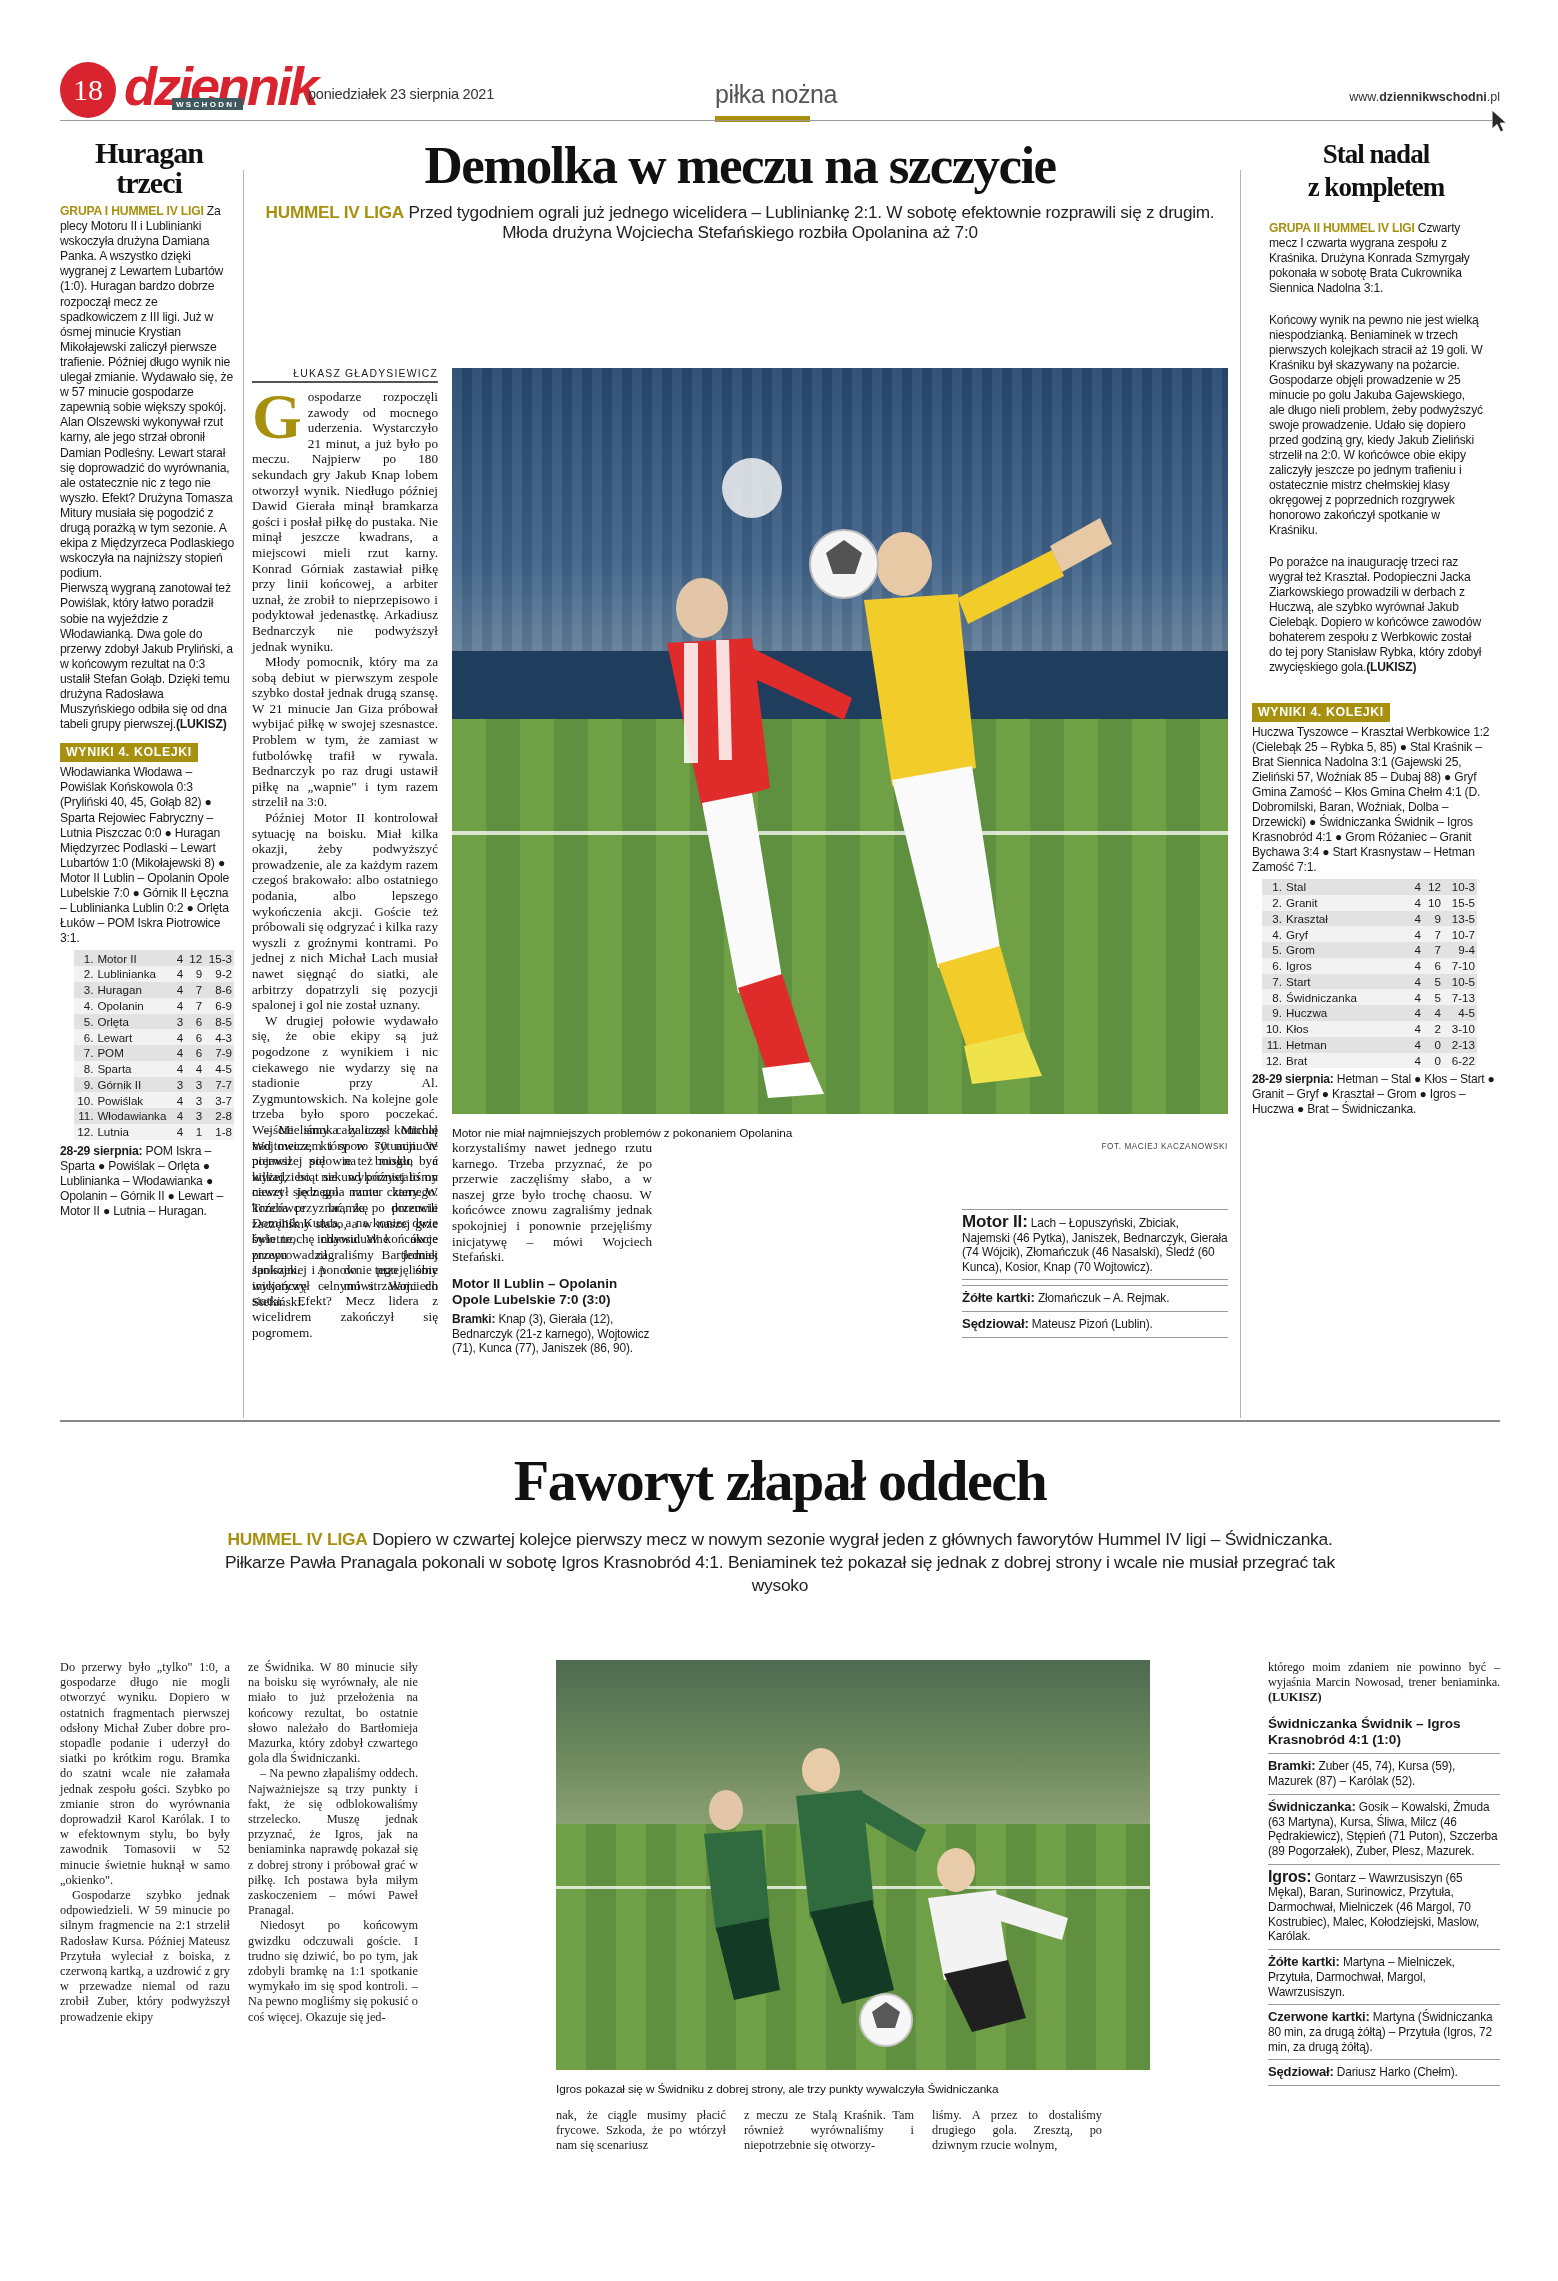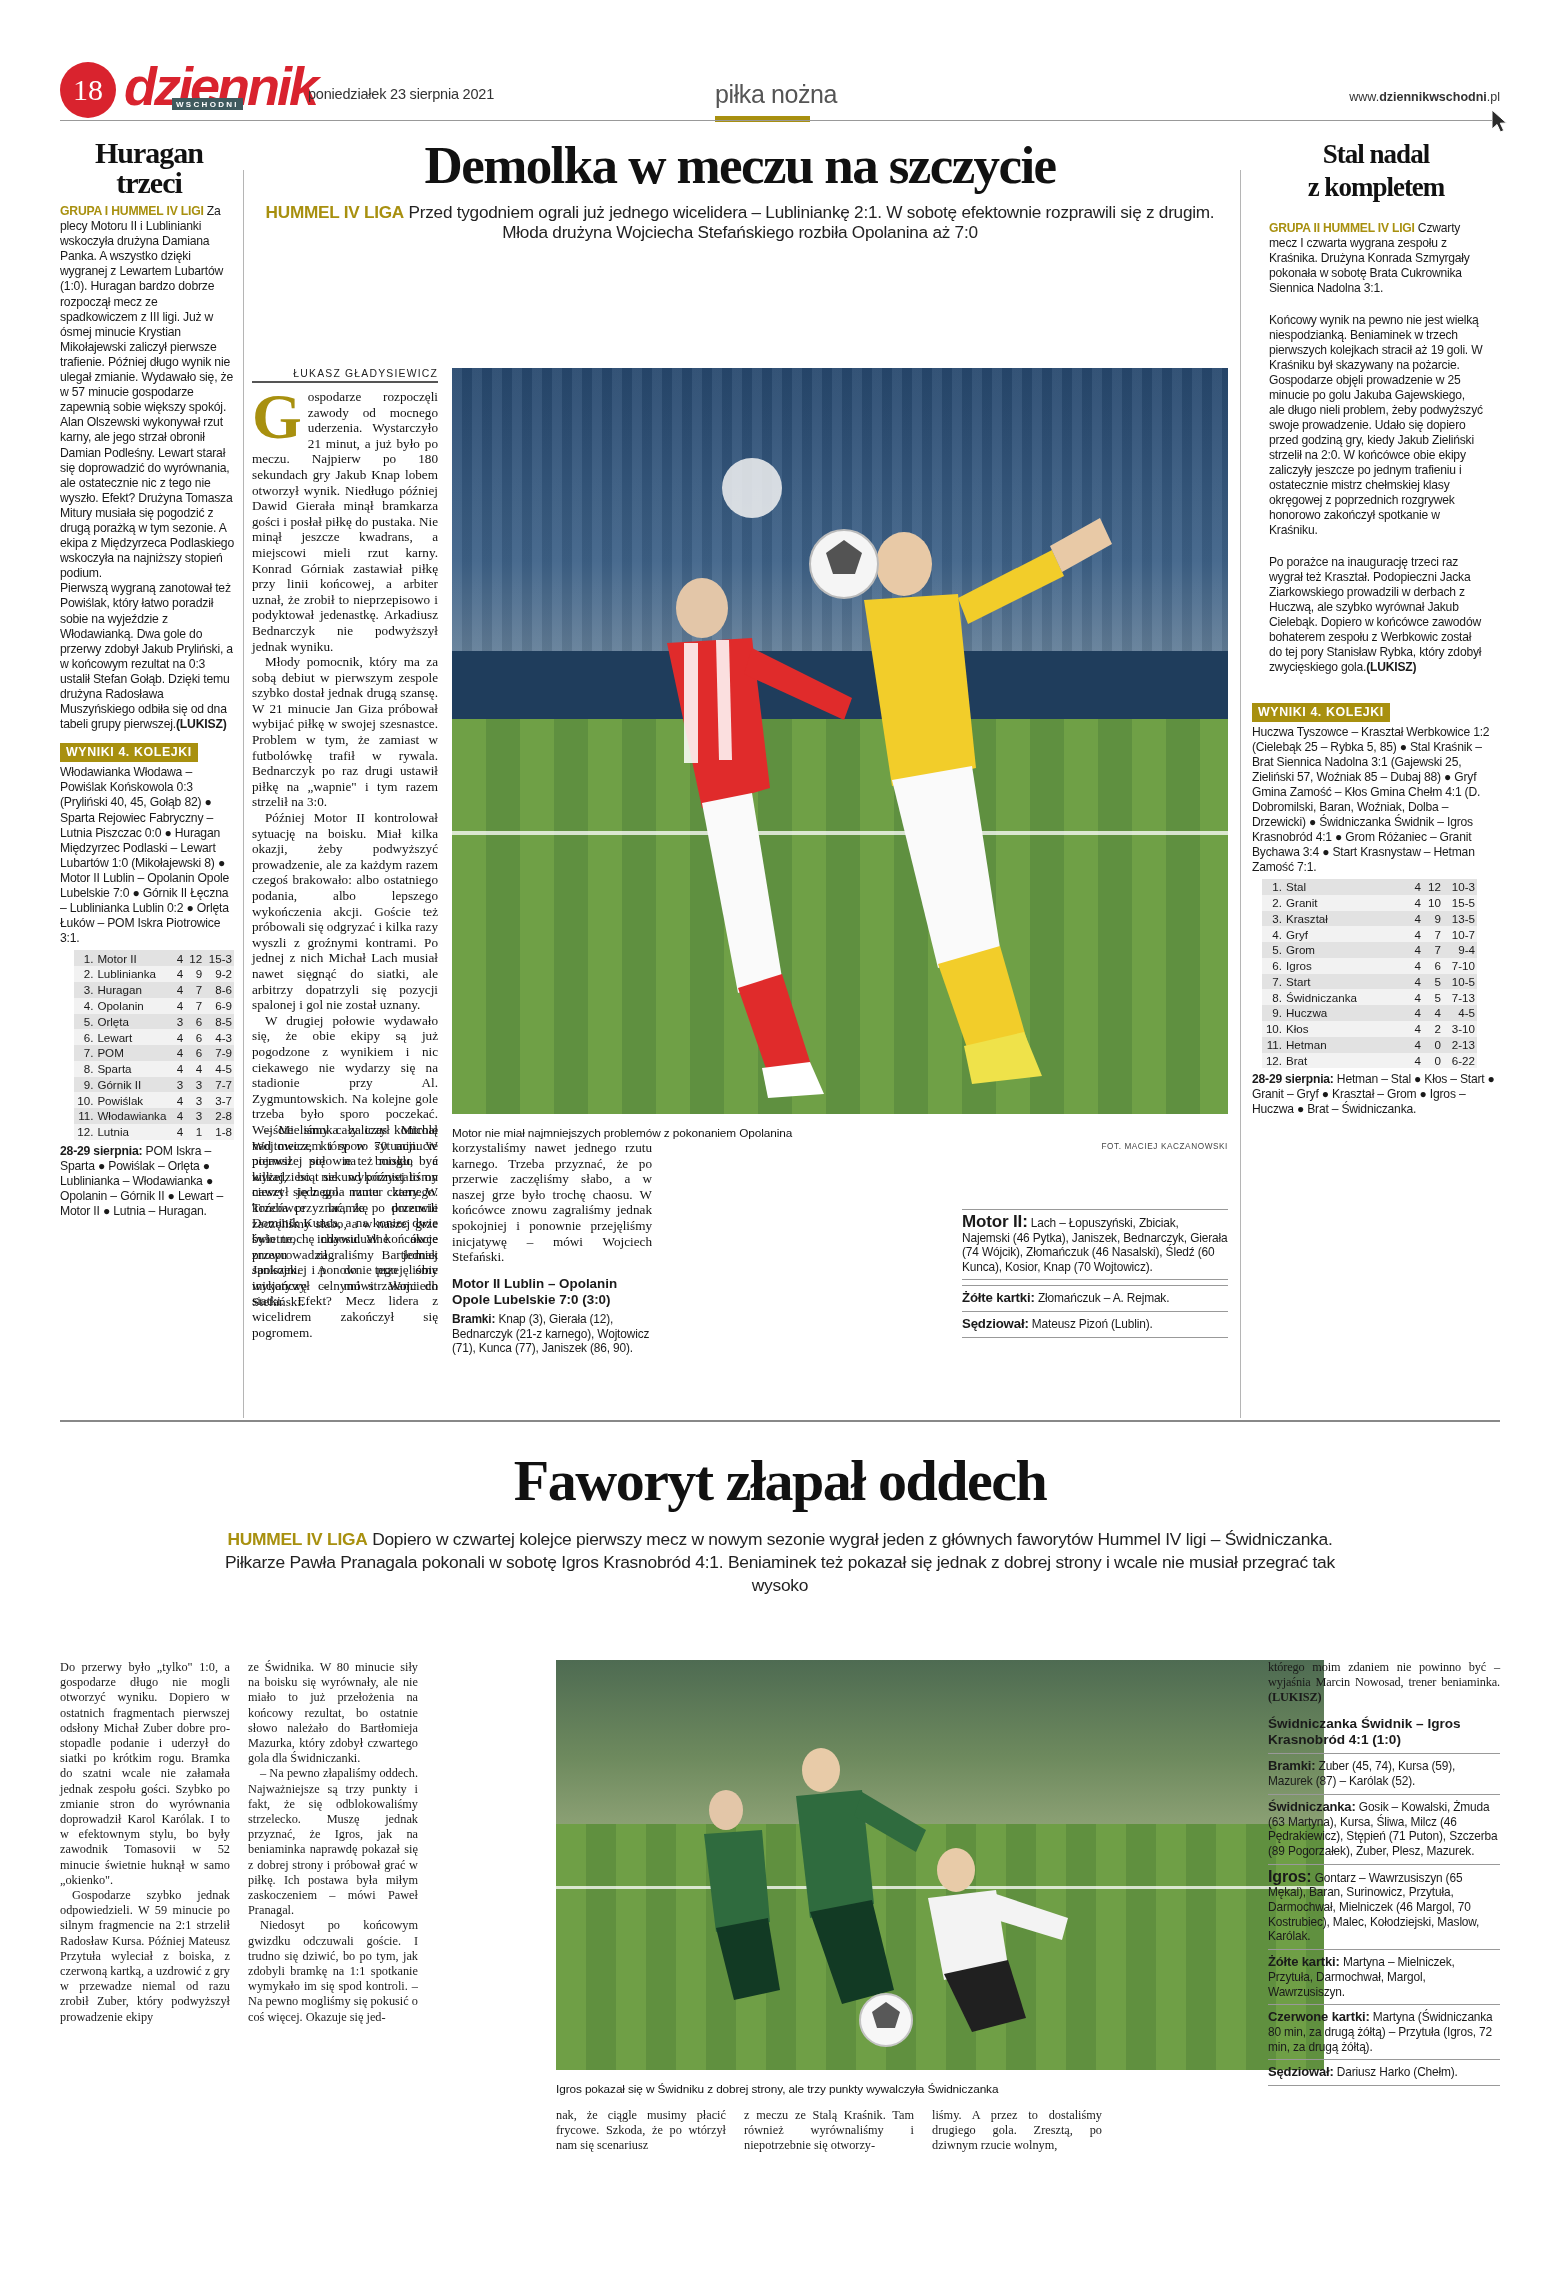--- a/index.html
+++ b/index.html
@@ -488,21 +488,21 @@
     <p class="first">Do przerwy było „tylko" 1:0, a gospodarze długo nie mogli otworzyć wyniku. Dopiero w ostatnich fragmentach pierwszej odsłony Michał Zuber dobre pro­stopadle podanie i uderzył do siatki po krótkim rogu. Bramka do szatni wcale nie załamała jednak zespołu gości. Szybko po zmianie stron do wyrównania doprowadził Karol Karólak. I to w efektownym stylu, bo były zawodnik Tomasovii w 52 minucie świetnie huknął w samo „okienko".</p>
     <p>Gospodarze szybko jednak odpowiedzieli. W 59 minucie po silnym fragmencie na 2:1 strzelił Radosław Kursa. Później Mateusz Przytuła wyleciał z boiska, z czerwoną kartką, a uzdrowić z gry w przewadze niemal od razu zrobił Zuber, który podwyższył prowadzenie ekipy</p>
   </div>
 
   <div class="b-col" style="left:248px;top:1660px;width:170px;">
     <p class="first">ze Świdnika. W 80 minucie siły na boisku się wyrównały, ale nie miało to już przełożenia na końcowy rezultat, bo ostatnie słowo należało do Bartłomieja Mazurka, który zdobył czwartego gola dla Świdniczanki.</p>
     <p>– Na pewno złapaliśmy oddech. Najważniejsze są trzy punkty i fakt, że się odblokowaliśmy strzelecko. Muszę jednak przyznać, że Igros, jak na beniaminka naprawdę pokazał się z dobrej strony i próbował grać w piłkę. Ich postawa była miłym zaskoczeniem – mówi Paweł Pranagal.</p>
     <p>Niedosyt po końcowym gwizdku odczuwali goście. I trudno się dziwić, bo po tym, jak zdobyli bramkę na 1:1 spotkanie wymykało im się spod kontroli. – Na pewno mogliśmy się pokusić o coś więcej. Okazuje się jed-</p>
   </div>
 
-  <div style="position:absolute;left:556px;top:1660px;width:768px;">
+  <div style="position:absolute;left:556px;top:1660px;width:594px;">
     <div class="photo" style="height:410px;">
       <div style="position:absolute;left:0;top:0;right:0;height:40%;background:linear-gradient(#4e6b52,#6e8a5e 60%,#8ba074);"></div>
       <div class="grass" style="height:60%;background:repeating-linear-gradient(90deg,#6f9f46 0 30px,#60903f 30px 60px);"></div>
       <div class="line" style="top:55%;height:3px;"></div>
       <svg viewBox="0 0 660 410" width="660" height="410" style="position:absolute;left:0;top:0">
         <g>
           <ellipse cx="170" cy="150" rx="17" ry="20" fill="#e3c6a8"></ellipse>
           <path d="M148 174 L206 170 L214 262 L160 272 Z" fill="#2f6b3e"></path>
           <path d="M160 268 L212 258 L224 330 L178 340 Z" fill="#123a24"></path>
         </g>

